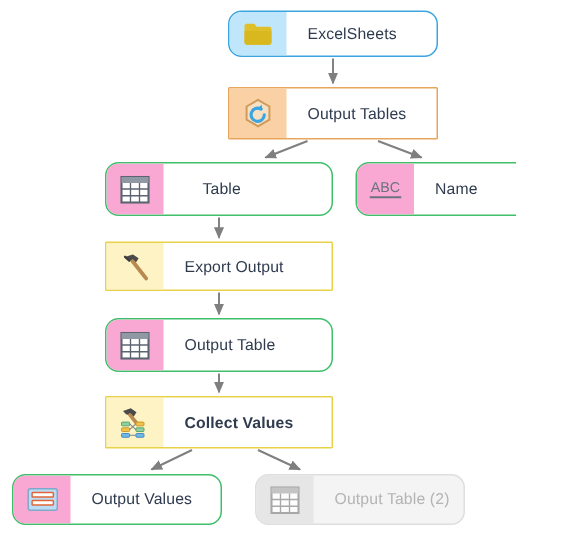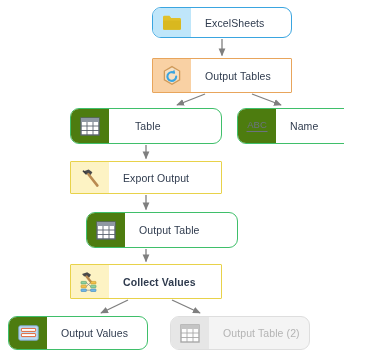--- a/index.html
+++ b/index.html
@@ -66,21 +66,21 @@
     border-radius: 1px;
   }
   .node.orange .icon-cell { background: #f8ceא9; }
   .node.orange .icon-cell { background: #f9d1a4; }
 
   
   .node.green {
     border: 1.5px solid #3fbf6a;
     border-radius: 9px;
   }
-  .node.green .icon-cell { background: #4d7c0f; }
+  .node.green .icon-cell { background: #f9a8d4; }
 
   
   .node.yellow {
     border: 1.4px solid #e8d24a;
     border-radius: 1px;
   }
   .node.yellow .icon-cell { background: #fdf3c4; }
 
   
   .node.grey {
@@ -180,21 +180,21 @@
     <div class="icon-cell">
       <svg class="ico" width="21" height="20" viewBox="0 0 21 20">
         <path d="M3.2,3.4 L8.6,1.6 L12.4,4.2 L10.6,7.0 L6.4,5.6 z" fill="#4a4a4a"></path>
         <path d="M8.4,6.2 L17.4,17.6" stroke="#b98a50" stroke-width="2.6" stroke-linecap="round"></path>
         <path d="M3.4,3.2 L6.2,5.8" stroke="#3d3d3d" stroke-width="1.6" stroke-linecap="round"></path>
       </svg>
     </div>
     <div class="label">Export Output</div>
   </div>
 
-  <div class="node green" style="left:70px; top:212px; width:152px; height:36px;margin-left:16px;">
+  <div class="node green" style="left:70px; top:212px; width:152px; height:36px;">
     <div class="icon-cell">
       <svg class="ico" width="20" height="19" viewBox="0 0 20 19">
         <rect x="1" y="1" width="18" height="17" fill="#ffffff" stroke="#5b6470" stroke-width="1.4"></rect>
         <rect x="1" y="1" width="18" height="4" fill="#8f98a3"></rect>
         <g stroke="#5b6470" stroke-width="0.9">
           <line x1="1" y1="9" x2="19" y2="9"></line>
           <line x1="1" y1="13.5" x2="19" y2="13.5"></line>
           <line x1="7" y1="5" x2="7" y2="18"></line>
           <line x1="13" y1="5" x2="13" y2="18"></line>
         </g>

